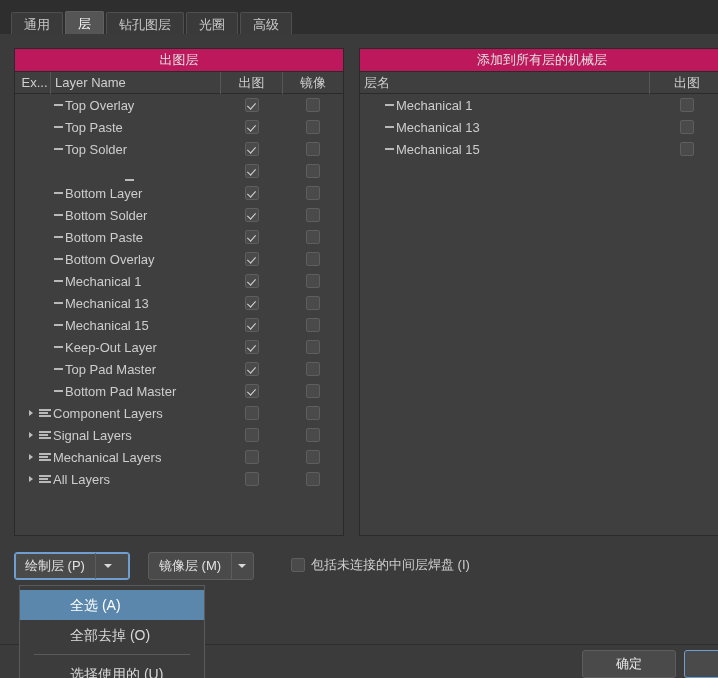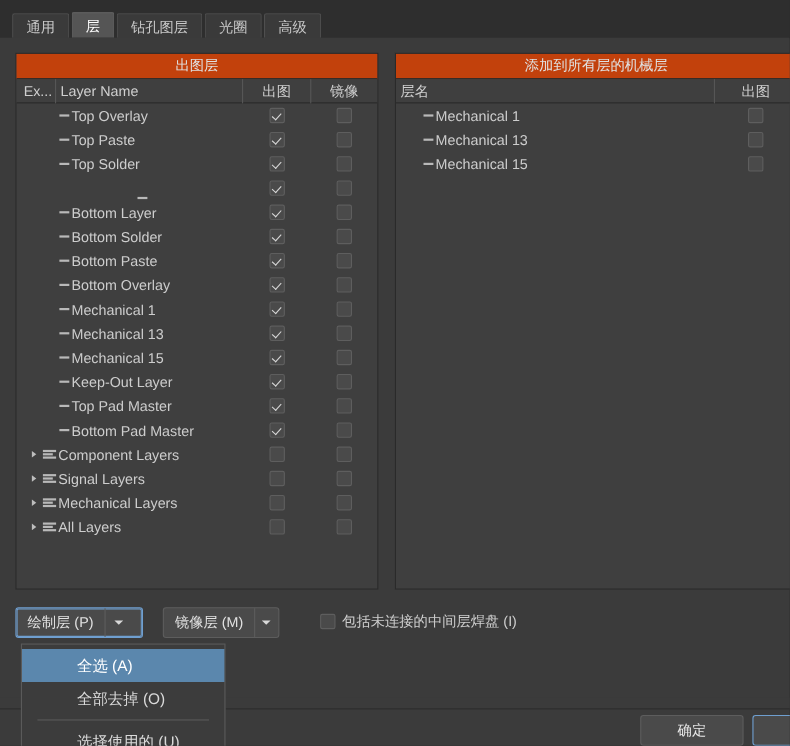--- a/index.html
+++ b/index.html
@@ -37,21 +37,21 @@
   .panel{
     position:absolute;top:14px;height:488px;
     background:#3f3f3f;border:1px solid #2a2a2a;
     box-sizing:border-box;
   }
   #panel-left{left:14px;width:330px;}
   #panel-right{left:359px;width:366px;}
 
   .panel-title{
     height:22px;line-height:22px;text-align:center;
-    background:#c2410c;border-bottom:1px solid #2a2a2a;
+    background:#be185d;border-bottom:1px solid #2a2a2a;
     color:#e0e0e0;font-size:13px;
   }
   .col-head{
     height:22px;background:#3f3f3f;border-bottom:1px solid #2a2a2a;
     display:flex;align-items:center;color:#cfcfcf;font-size:13px;
     box-sizing:border-box;
   }
   .ch{box-sizing:border-box;height:22px;line-height:22px;overflow:hidden;white-space:nowrap;}
   .ch.sep{border-right:1px solid #565656;}
   .ch.lbl{padding-left:4px;}

